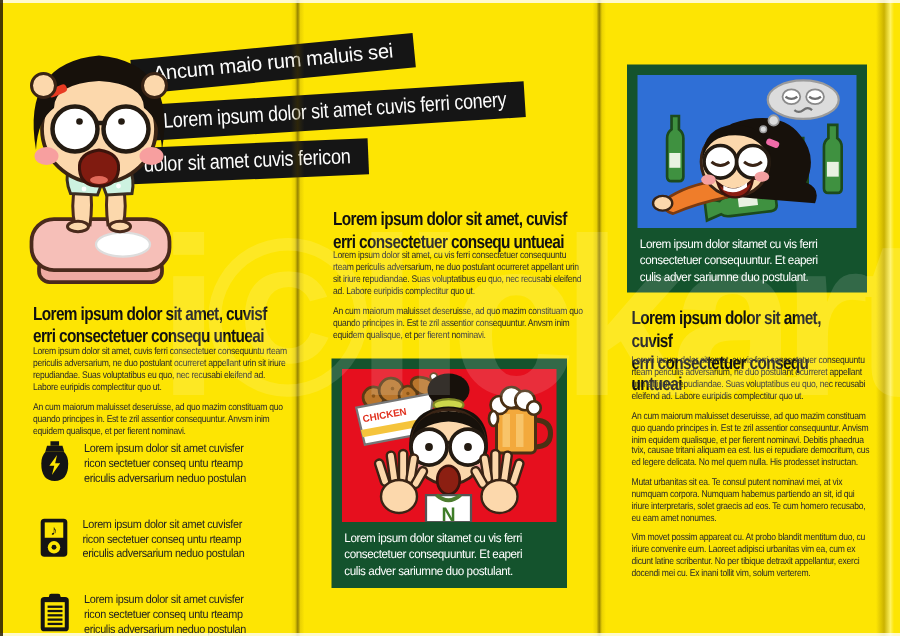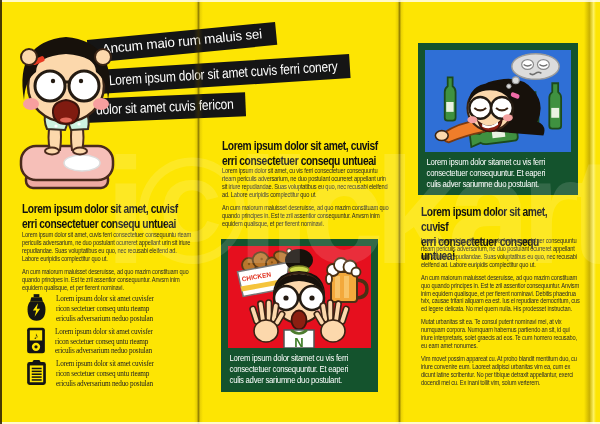--- a/index.html
+++ b/index.html
@@ -26,21 +26,21 @@
   #middle-heading{left:222px;top:139px;}
   #right-heading{left:421px;top:205px;}
 
   .body-text{position:absolute;font-size:6.5px;line-height:1.22;letter-spacing:-.2px;color:#2a2a2a;
              transform:scaleX(.88);transform-origin:left top;z-index:4;}
   .body-text p{margin:0 0 5px;}
   #left-body{left:22px;top:231px;width:196px;}
   #middle-body{left:222px;top:167px;width:190px;}
   #right-body{left:421px;top:237px;width:182px;}
 
-  .list{position:absolute;left:26px;top:294px;display:flex;flex-direction:column;gap:3px;z-index:4;font-family:Liberation Serif, serif;}
+  .list{position:absolute;left:26px;top:294px;display:flex;flex-direction:column;gap:21px;z-index:4;}
   .list-item{display:flex;align-items:flex-start;gap:9px;}
   .list-item svg{flex:0 0 auto;}
   .item-text{font-size:7.8px;line-height:1.27;letter-spacing:-.25px;white-space:pre-line;color:#222;
              transform:scaleX(.93);transform-origin:left top;}
 
   .card{position:absolute;background:#14532d;z-index:3;}
   .card-art{position:relative;margin:7px 7px 0;overflow:hidden;}
   .card-art svg{display:block;width:100%;height:100%;}
   #middle-card{left:221px;top:239px;width:157px;height:153px;}
   #middle-card .card-art{width:143px;height:102px;background:#e60f1e;}

